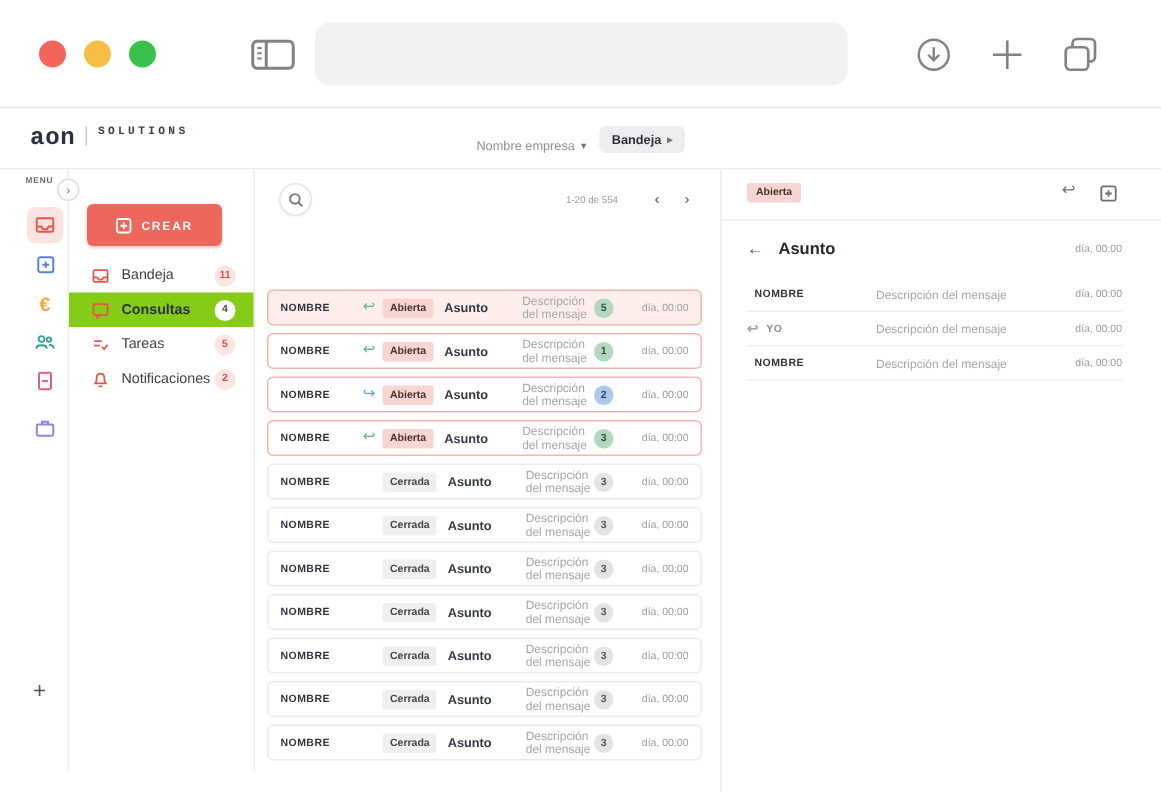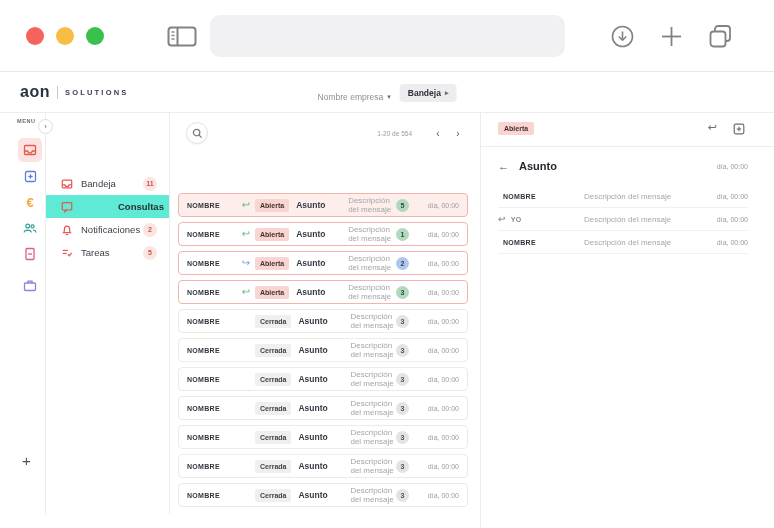--- a/index.html
+++ b/index.html
@@ -11,21 +11,21 @@
   .chrome { position:absolute; top:0; left:0; right:0; height:72px; background:#fff; border-bottom:1px solid #e7e7e9; }
   .dot { position:absolute; top:27px; width:18px; height:18px; border-radius:50%; }
   .dot.r { left:26px; background:#f4635c; }
   .dot.y { left:56px; background:#f7bd45; }
   .dot.g { left:86px; background:#38c24d; }
   .chrome-ic { position:absolute; color:#818186; }
   .addrbar { position:absolute; left:210px; top:15px; width:355px; height:42px; background:#f1f1f3; border-radius:10px; }
 
   
   .appheader { position:absolute; top:73px; left:0; right:0; height:40px; background:#fff; border-bottom:1px solid #ececee; }
-  .logo { position:absolute; left:20px; top:11px; display:flex; align-items:center; gap:7px; }
+  .logo { position:absolute; left:20px; top:11px; display:flex; align-items:flex-start; gap:7px;font-family:Liberation Mono, monospace; }
   .logo-aon { font-size:16px; font-weight:bold; color:#2a3140; letter-spacing:.5px; line-height:1; }
   .logo-sep { width:1px; height:13px; background:#c7c7cb; }
   .logo-suffix { font-size:7.5px; font-weight:bold; letter-spacing:2.2px; color:#363e4d; }
   .crumbs { position:absolute; left:50%; top:50%; transform:translate(-50%,-50%); display:flex; align-items:flex-end; gap:9px; }
   .crumb-company { font-size:8.5px; color:#8f8f94; display:flex; gap:4px; align-items:center; }
   .crumb-caret { font-size:7px; color:#6f6f74; }
   .crumb-pill { background:#ededef; border-radius:4px; padding:4px 8px; font-size:8.5px; font-weight:bold; color:#2b3038; display:flex; gap:4px; align-items:center; }
   .hdr-circle { position:absolute; top:90px; width:22px; height:22px; border-radius:50%; background:#f2f2f4; display:flex; align-items:center; justify-content:center; color:#4c4c52; }
 
   
@@ -36,21 +36,21 @@
   .rail-item.active { background:#fce3e1; }
   .ic-red { color:#e4574b; } .ic-blue { color:#5a7fd6; } .ic-orange { color:#f2a93b; }
   .ic-teal { color:#2fa092; } .ic-pink { color:#df5e86; } .ic-purple { color:#8886d8; }
   .rail-add { position:absolute; left:22px; top:452px; font-size:15px; color:#515156; }
 
   
   .sidebar { position:absolute; top:113px; left:46px; width:124px; bottom:14px; border-right:1px solid #ececee; background:#fff; }
   .crear-btn { position:absolute; left:12px; top:23px; width:90px; height:28px; background:#ee675d; border-radius:4px; color:#fff; display:flex; align-items:center; justify-content:center; gap:6px; font-size:8px; font-weight:bold; letter-spacing:1.2px; box-shadow:0 1px 2px rgba(238,103,93,.35); }
   .side-list { position:absolute; top:59px; left:0; right:0; }
   .side-item { height:23px; display:flex; align-items:center; padding:0 12px 0 15px; }
-  .side-item.selected { background:#5eead4;gap:37px; }
+  .side-item.selected { background:#84cc16; }
   .side-ic { width:12px; display:flex; color:#e4574b; }
   .side-label { margin-left:8px; font-size:9.5px; color:#3a3f48; }
   .side-item.selected .side-label { font-weight:bold; color:#2b3038; }
   .side-badge { margin-left:auto; min-width:14px; height:14px; border-radius:50%; display:flex; align-items:center; justify-content:center; font-size:7px; font-weight:bold; background:#fbe5e2; color:#cf5248; }
   .side-item.selected .side-badge { background:#fff; color:#494d55; }
 
   
   .listpanel { position:absolute; top:113px; left:170px; width:310px; bottom:0; background:#fff; }
   .search-btn { position:absolute; left:16px; top:9px; width:22px; height:22px; border-radius:50%; border:1px solid #e4e4e6; background:#fff; display:flex; align-items:center; justify-content:center; color:#7b7b80; box-shadow:0 1px 2px rgba(0,0,0,.05); }
   .pager { position:absolute; top:15px; right:12px; display:flex; align-items:center; }
@@ -209,20 +209,28 @@
     <div class="rail-item ic-purple" style="top:160px;">
       <svg width="14" height="13" viewBox="0 0 14 13" fill="none" stroke="currentColor" stroke-width="1.3">
         <rect x="1.5" y="4" width="11" height="7.5" rx="1"></rect>
           <path d="M5 4 V2.2 H9 V4"></path>
       </svg>
     </div>
   </div>
   <span class="rail-add">+</span>
 
   <div class="sidebar">
+    <div class="crear-btn">
+      <svg width="11" height="11" viewBox="0 0 11 11" fill="none" stroke="#fff" stroke-width="1.2">
+        <rect x="1" y="1" width="9" height="9" rx="1.5"></rect>
+          <line x1="5.5" y1="3.3" x2="5.5" y2="7.7"></line>
+          <line x1="3.3" y1="5.5" x2="7.7" y2="5.5"></line>
+      </svg>
+      <span>CREAR</span>
+    </div>
     <div class="side-list">
       <div class="side-item">
         <span class="side-ic">
           <svg width="12" height="12" viewBox="0 0 14 14" fill="none" stroke="currentColor" stroke-width="1.4">
               <rect x="1.5" y="2.5" width="11" height="9" rx="1"></rect>
               <path d="M1.5 8 H4.6 L5.6 9.8 H8.4 L9.4 8 H12.5"></path>
             </svg>
         </span>
         <span class="side-label">Bandeja</span>
         <span class="side-badge">11</span>
@@ -233,37 +241,37 @@
               <rect x="1.5" y="2" width="11" height="8.5" rx="1"></rect>
               <path d="M4.5 10.5 L4.5 12.5 L7 10.5"></path>
             </svg>
         </span>
         <span class="side-label">Consultas</span>
         <span class="side-badge">4</span>
       </div>
       <div class="side-item">
         <span class="side-ic">
           <svg width="12" height="12" viewBox="0 0 14 14" fill="none" stroke="currentColor" stroke-width="1.4">
-              <path d="M3 10 C3 10 4 9 4 6 C4 3.8 5.3 2.5 7 2.5 C8.7 2.5 10 3.8 10 6 C10 9 11 10 11 10 Z"></path>
-              <path d="M5.8 11.8 C6 12.5 8 12.5 8.2 11.8"></path>
-            </svg>
-        </span>
-        <span class="side-label">Notificaciones</span>
-        <span class="side-badge">2</span>
-      </div>
-      <div class="side-item">
-        <span class="side-ic">
-          <svg width="12" height="12" viewBox="0 0 14 14" fill="none" stroke="currentColor" stroke-width="1.4">
               <line x1="2" y1="4" x2="8" y2="4"></line>
               <line x1="2" y1="7.5" x2="6.5" y2="7.5"></line>
               <path d="M8 8.5 L9.8 10.3 L12.5 6.8"></path>
             </svg>
         </span>
         <span class="side-label">Tareas</span>
         <span class="side-badge">5</span>
+      </div>
+      <div class="side-item">
+        <span class="side-ic">
+          <svg width="12" height="12" viewBox="0 0 14 14" fill="none" stroke="currentColor" stroke-width="1.4">
+              <path d="M3 10 C3 10 4 9 4 6 C4 3.8 5.3 2.5 7 2.5 C8.7 2.5 10 3.8 10 6 C10 9 11 10 11 10 Z"></path>
+              <path d="M5.8 11.8 C6 12.5 8 12.5 8.2 11.8"></path>
+            </svg>
+        </span>
+        <span class="side-label">Notificaciones</span>
+        <span class="side-badge">2</span>
       </div>
     </div>
   </div>
 
   <div class="listpanel">
     <div class="search-btn">
       <svg width="11" height="11" viewBox="0 0 11 11" fill="none" stroke="currentColor" stroke-width="1.3">
         <circle cx="4.6" cy="4.6" r="3.2"></circle>
           <line x1="7" y1="7" x2="9.6" y2="9.6"></line>
       </svg>

